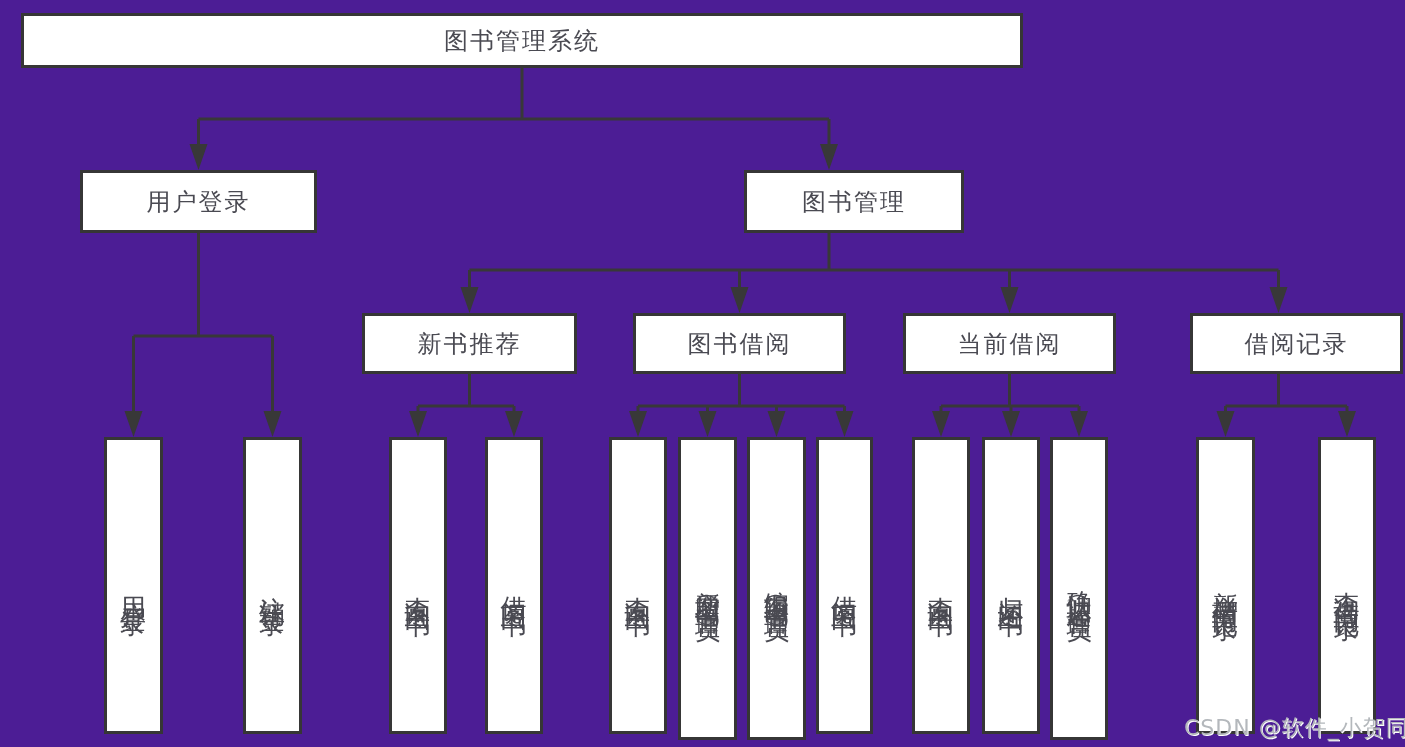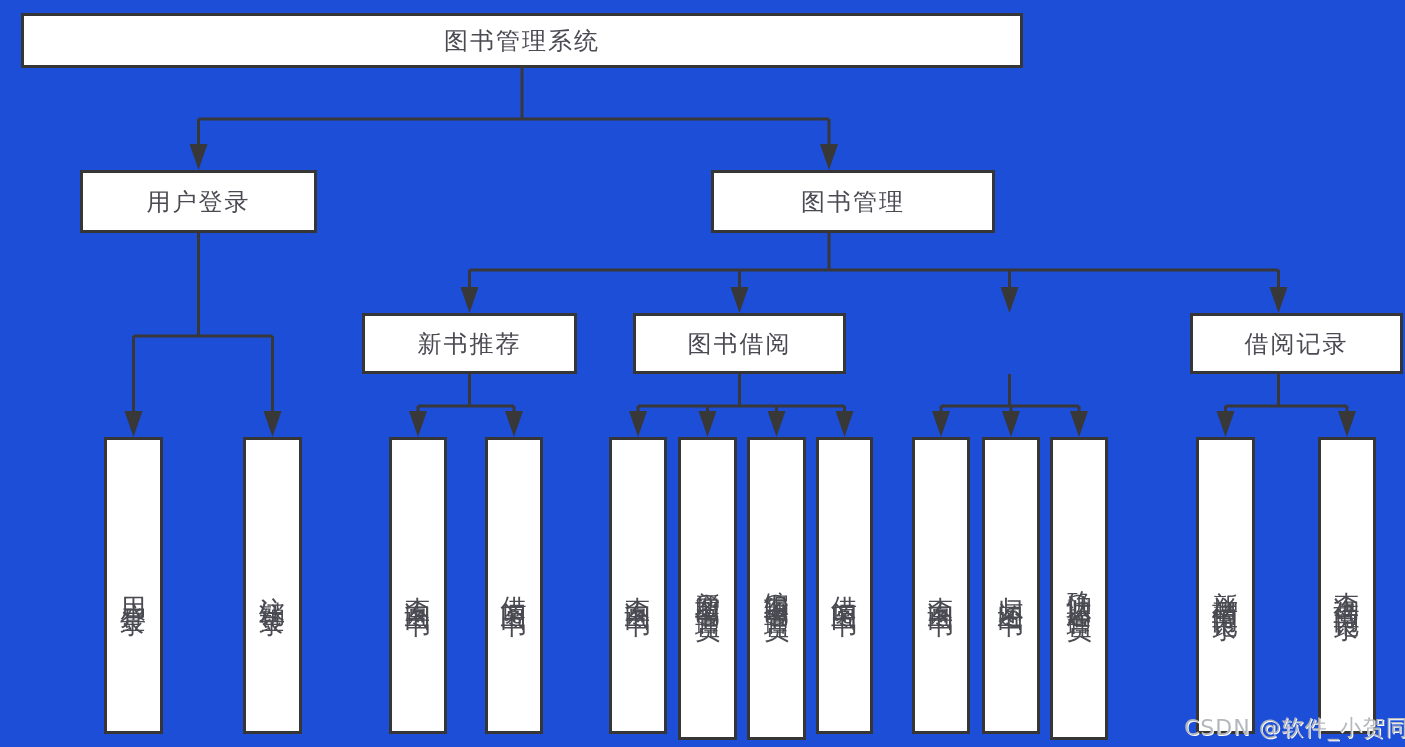--- a/index.html
+++ b/index.html
@@ -1,19 +1,19 @@
 <!DOCTYPE html>
 <html><head>
 <meta charset="utf-8">
 <style>
   html,body{margin:0;padding:0;background:#ffffff;}
   .canvas{
     position:relative;
     width:1405px;height:747px;
-    background:#1d4ed8;
+    background:#4c1d95;
     font-family:"DejaVu Sans",sans-serif;
     overflow:hidden;
   }
   svg.connectors{position:absolute;left:0;top:0;z-index:1;}
   svg.connectors .line{stroke:#383838;stroke-width:3;fill:none;}
   svg.connectors .arrow{fill:#383838;stroke:none;}
   .node{
     position:absolute;box-sizing:border-box;z-index:2;
     background:#ffffff;border:3px solid #363636;
     display:flex;align-items:center;justify-content:center;
@@ -63,24 +63,25 @@
     <path class="arrow" d="M189.5 144 L207.5 144 L198.5 170 Z M820 144 L838 144 L829 170 Z"></path>
 
     <path class="arrow" d="M460.5 287 L478.5 287 L469.5 313 Z M730.5 287 L748.5 287 L739.5 313 Z M1000.5 287 L1018.5 287 L1009.5 313 Z M1269.5 287 L1287.5 287 L1278.5 313 Z"></path>
 
     <path class="arrow" d="M124.5 411 L142.5 411 L133.5 437 Z M263.5 411 L281.5 411 L272.5 437 Z M409 411 L427 411 L418 437 Z M505 411 L523 411 L514 437 Z M629 411 L647 411 L638 437 Z M698.5 411 L716.5 411 L707.5 437 Z M767.5 411 L785.5 411 L776.5 437 Z M835.5 411 L853.5 411 L844.5 437 Z M932 411 L950 411 L941 437 Z M1002 411 L1020 411 L1011 437 Z M1070 411 L1088 411 L1079 437 Z M1216.5 411 L1234.5 411 L1225.5 437 Z M1338 411 L1356 411 L1347 437 Z"></path>
   </svg>
 
   <div class="node" style="left:21px;top:13px;width:1002px;height:55px;">图书管理系统</div>
 
   <div class="node" style="left:80px;top:170px;width:237px;height:63px;">用户登录</div>
-  <div class="node" style="left:711px;top:170px;width:284px;height:63px;">图书管理</div>
+  <div class="node" style="left:744px;top:170px;width:220px;height:63px;">图书管理</div>
 
   <div class="node" style="left:362px;top:313px;width:215px;height:61px;">新书推荐</div>
   <div class="node" style="left:633px;top:313px;width:213px;height:61px;">图书借阅</div>
+  <div class="node" style="left:903px;top:313px;width:213px;height:61px;">当前借阅</div>
   <div class="node" style="left:1172px;top:313px;width:213px;height:61px;margin-left:18px;">借阅记录</div>
 
   <div class="leaf" style="left:104px;top:437px;width:59px;height:297px;">
     <span class="vtext">用户登录</span>
   </div>
   <div class="leaf" style="left:243px;top:437px;width:59px;height:297px;">
     <span class="vtext">注销登录</span>
   </div>
 
   <div class="leaf" style="left:389px;top:437px;width:58px;height:297px;">

